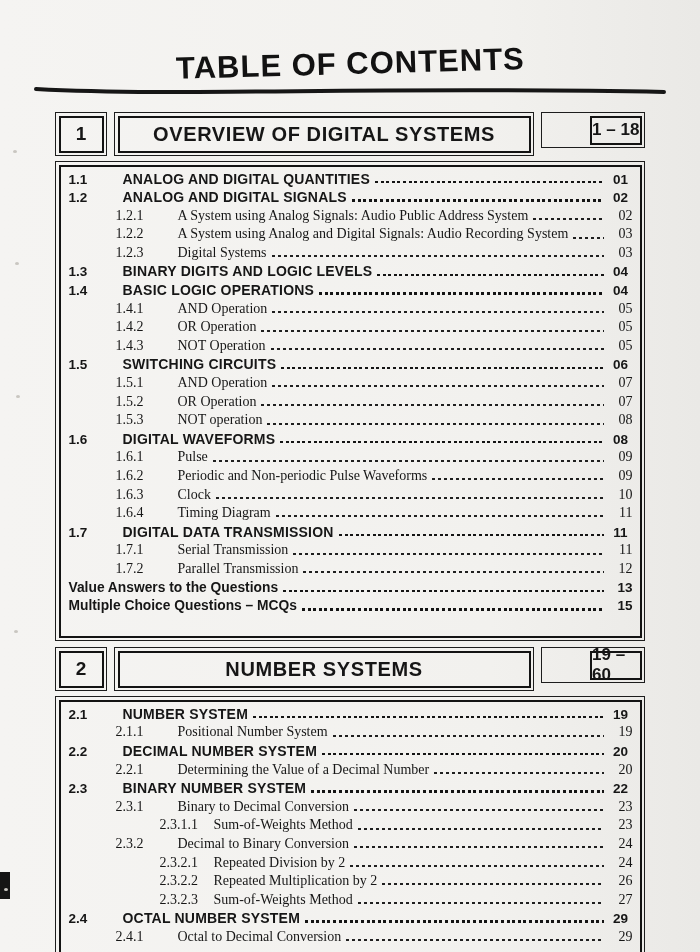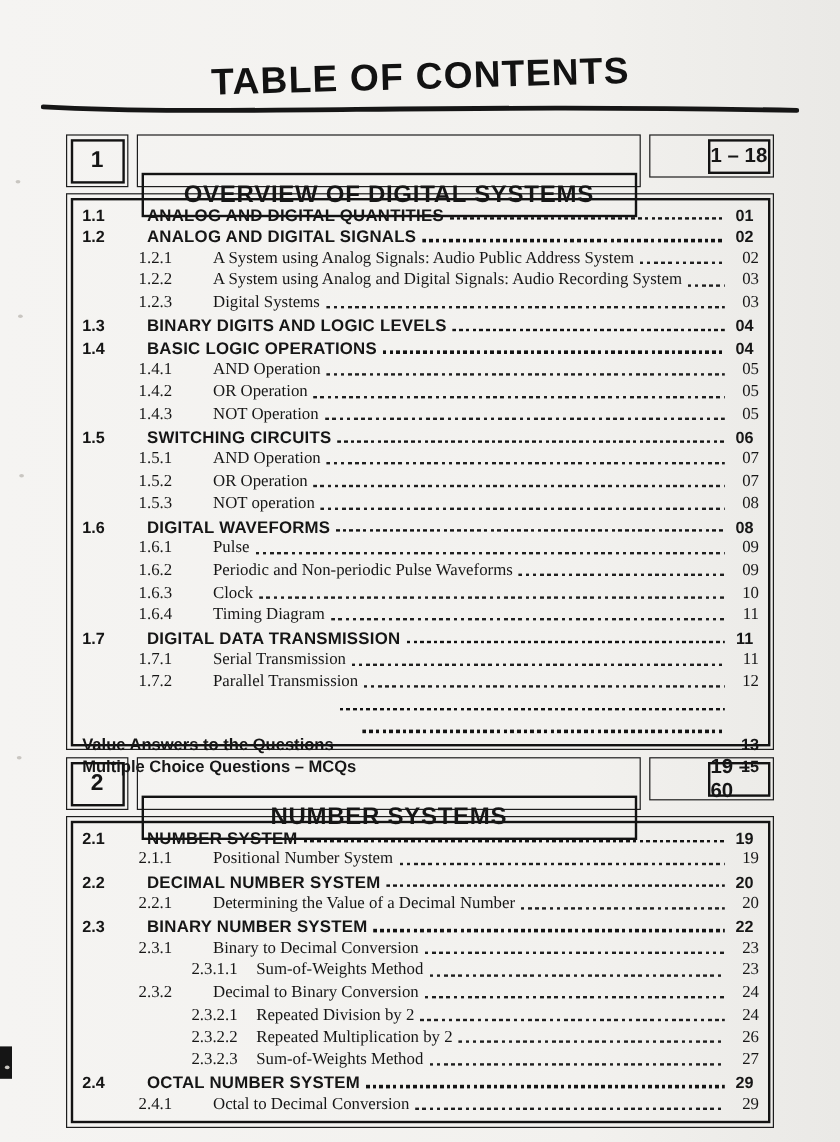--- a/index.html
+++ b/index.html
@@ -24,26 +24,26 @@
 
   .ch-header{display:flex;gap:7px;margin-bottom:5px;}
   .bx{border:1.5px solid #1d1d1d;padding:2.5px;background:transparent;}
   .bx-inner{
     border:2.5px solid #131313;height:100%;box-sizing:border-box;
     display:flex;align-items:center;justify-content:center;
   }
   .ch-num{width:52px;height:44px;box-sizing:border-box;}
   .ch-num .bx-inner{font-size:19px;font-weight:bold;}
   .ch-title{flex:1;height:44px;box-sizing:border-box;}
-  .ch-title .bx-inner{font-size:20px;font-weight:bold;letter-spacing:.6px;margin-top:28px;}
+  .ch-title .bx-inner{font-size:20px;font-weight:bold;letter-spacing:.6px;}
   .ch-range{width:104px;height:36px;box-sizing:border-box;padding-left:48px;}
   .ch-range .bx-inner{font-size:17px;font-weight:bold;}
 
   .ch-body{margin-bottom:6px;}
-  .ch-body .bx-inner{display:block;padding:3px 7px 4px 5px;}
+  .ch-body .bx-inner{display:block;padding:3px 7px 20px 5px;}
 
   
   .row{display:flex;align-items:baseline;height:18.6px;line-height:18.6px;}
   .num,.ttl{white-space:nowrap;}
   .pg{min-width:24px;text-align:right;white-space:nowrap;}
 
   .lvl1 .num{width:54px;padding-left:3px;font-weight:bold;font-size:13.5px;}
   .lvl1 .ttl{font-weight:bold;font-size:14px;letter-spacing:.2px;}
   .lvl1 .pg{font-weight:bold;font-size:13.5px;text-align:center;}
 
@@ -51,21 +51,21 @@
   .lvl2 .num{width:46px;font-family:"Liberation Serif",serif;font-size:14px;}
   .lvl2 .ttl{font-family:"Liberation Serif",serif;font-size:14px;margin-left:16px;}
   .lvl2 .pg{font-family:"Liberation Serif",serif;font-size:14px;}
 
   .lvl3 .sp{width:94px;flex:none;}
   .lvl3 .num{width:54px;font-family:"Liberation Serif",serif;font-size:14px;}
   .lvl3 .ttl{font-family:"Liberation Serif",serif;font-size:14px;}
   .lvl3 .pg{font-family:"Liberation Serif",serif;font-size:14px;}
 
   .lvl0 .ttl{font-weight:bold;font-size:13.8px;padding-left:3px;}
-  .lvl0 .pg{font-weight:bold;font-size:13.5px;margin-top:33px;}
+  .lvl0 .pg{font-weight:bold;font-size:13.5px;}
 
   .leader{
     flex:1;height:2px;align-self:center;margin:6px 5px 0 5px;
     background:repeating-linear-gradient(90deg,#1f1f1f 0 3px,transparent 3px 6px);
   }
   .lvl1 .leader,.lvl0 .leader{height:2.4px;background:repeating-linear-gradient(90deg,#141414 0 3px,transparent 3px 5.6px);}
 
   
   .edge-mark{position:absolute;left:0;top:872px;width:10px;height:27px;background:#151515;}
   .dot{position:absolute;width:4px;height:3px;background:#c9c6c1;border-radius:50%;}

